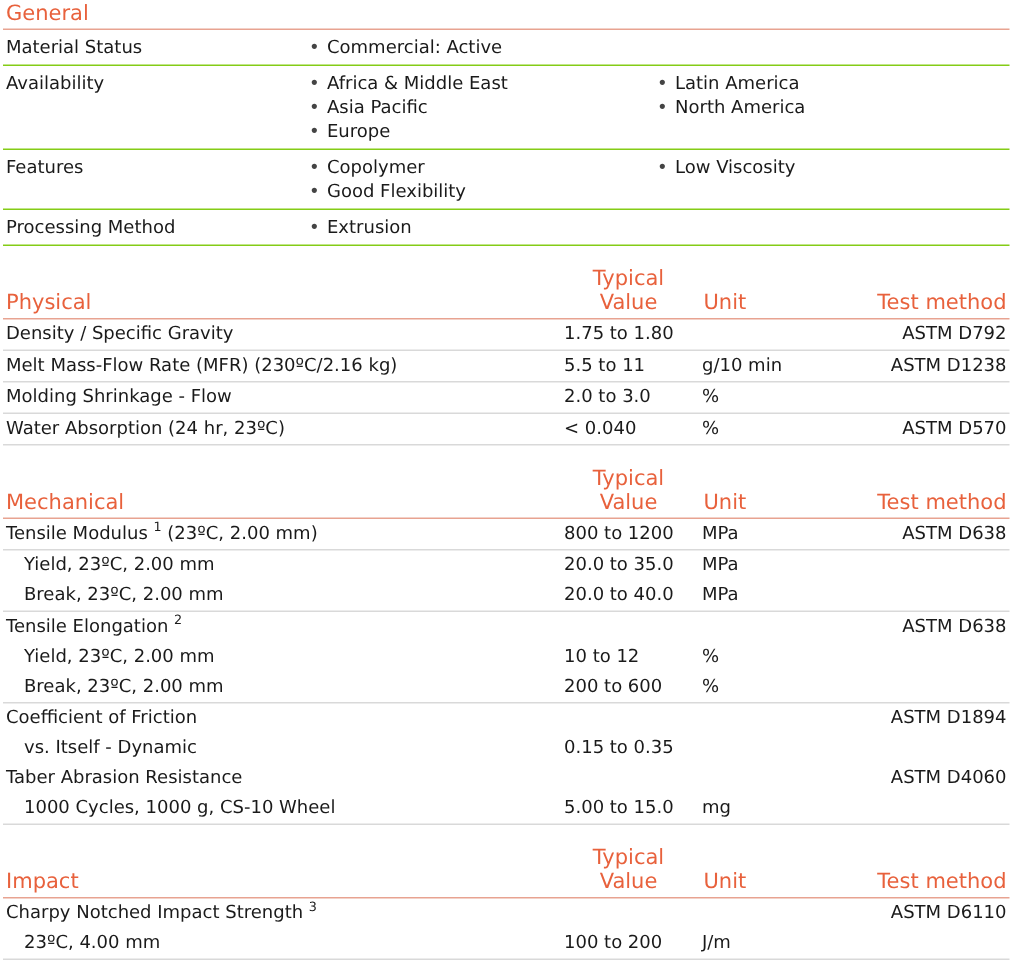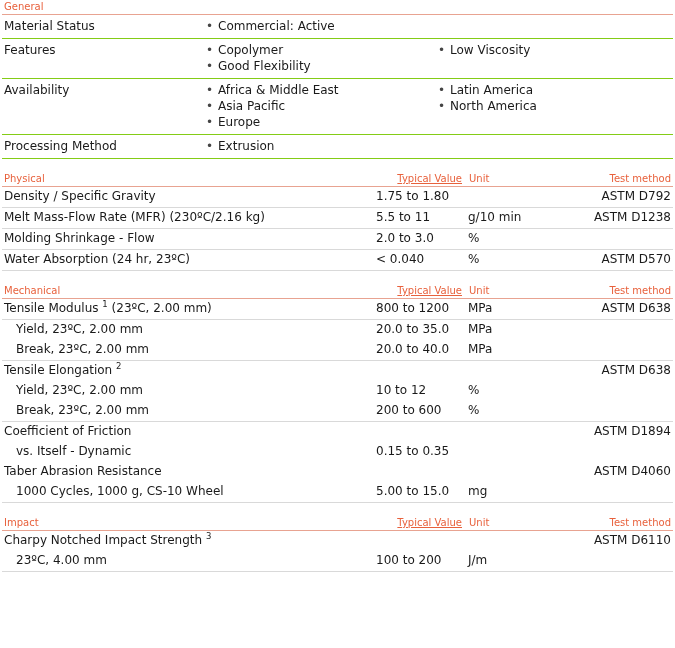--- a/index.html
+++ b/index.html
@@ -20,27 +20,27 @@
     box-sizing: border-box;
     padding: 0 2px;
   }
   table.block {
     width: 671px;
     border-collapse: collapse;
     table-layout: fixed;
   }
   .sec-head td {
     color: #e8613c;
-    font-size: 10px;
+    font-size: 14px;
     padding: 1px 2px 2px 2px;
     border-bottom: 1px solid #e8a391;
     vertical-align: bottom;
   }
   .sec-head .sec-title { text-align: left; }
-  .sec-head .sec-typ { text-align: right; padding-right: 4px; text-decoration: underline; }
+  .sec-head .sec-typ { text-align: center; padding-right: 4px; }
   .sec-head .sec-unit { text-align: left; padding-left: 3px; }
   .sec-head .sec-test { text-align: right; padding-right: 2px; }
 
   tr.row td {
     border-bottom: 1px solid #d9d9d9;
     padding: 2px 2px 3px 2px;
     vertical-align: top;
     line-height: 15px;
   }
   tr.row.noline td { border-bottom: none; }
@@ -100,46 +100,46 @@
         <tr class="first">
           <td class="gen-label">Material Status</td>
           <td>
             <ul class="bullets">
               <li>Commercial: Active</li>
             </ul>
           </td>
           <td>&nbsp;</td>
         </tr>
         <tr>
-          <td class="gen-label">Features</td>
-          <td>
-            <ul class="bullets">
-              <li>Copolymer</li>
-              <li>Good Flexibility</li>
-            </ul>
-          </td>
-          <td>
-            <ul class="bullets">
-              <li>Low Viscosity</li>
-            </ul>
-          </td>
-        </tr>
-        <tr>
           <td class="gen-label">Availability</td>
           <td>
             <ul class="bullets">
               <li>Africa &amp; Middle East</li>
               <li>Asia Pacific</li>
               <li>Europe</li>
             </ul>
           </td>
           <td>
             <ul class="bullets">
               <li>Latin America</li>
               <li>North America</li>
+            </ul>
+          </td>
+        </tr>
+        <tr>
+          <td class="gen-label">Features</td>
+          <td>
+            <ul class="bullets">
+              <li>Copolymer</li>
+              <li>Good Flexibility</li>
+            </ul>
+          </td>
+          <td>
+            <ul class="bullets">
+              <li>Low Viscosity</li>
             </ul>
           </td>
         </tr>
         <tr>
           <td class="gen-label">Processing Method</td>
           <td>
             <ul class="bullets">
               <li>Extrusion</li>
             </ul>
           </td>

